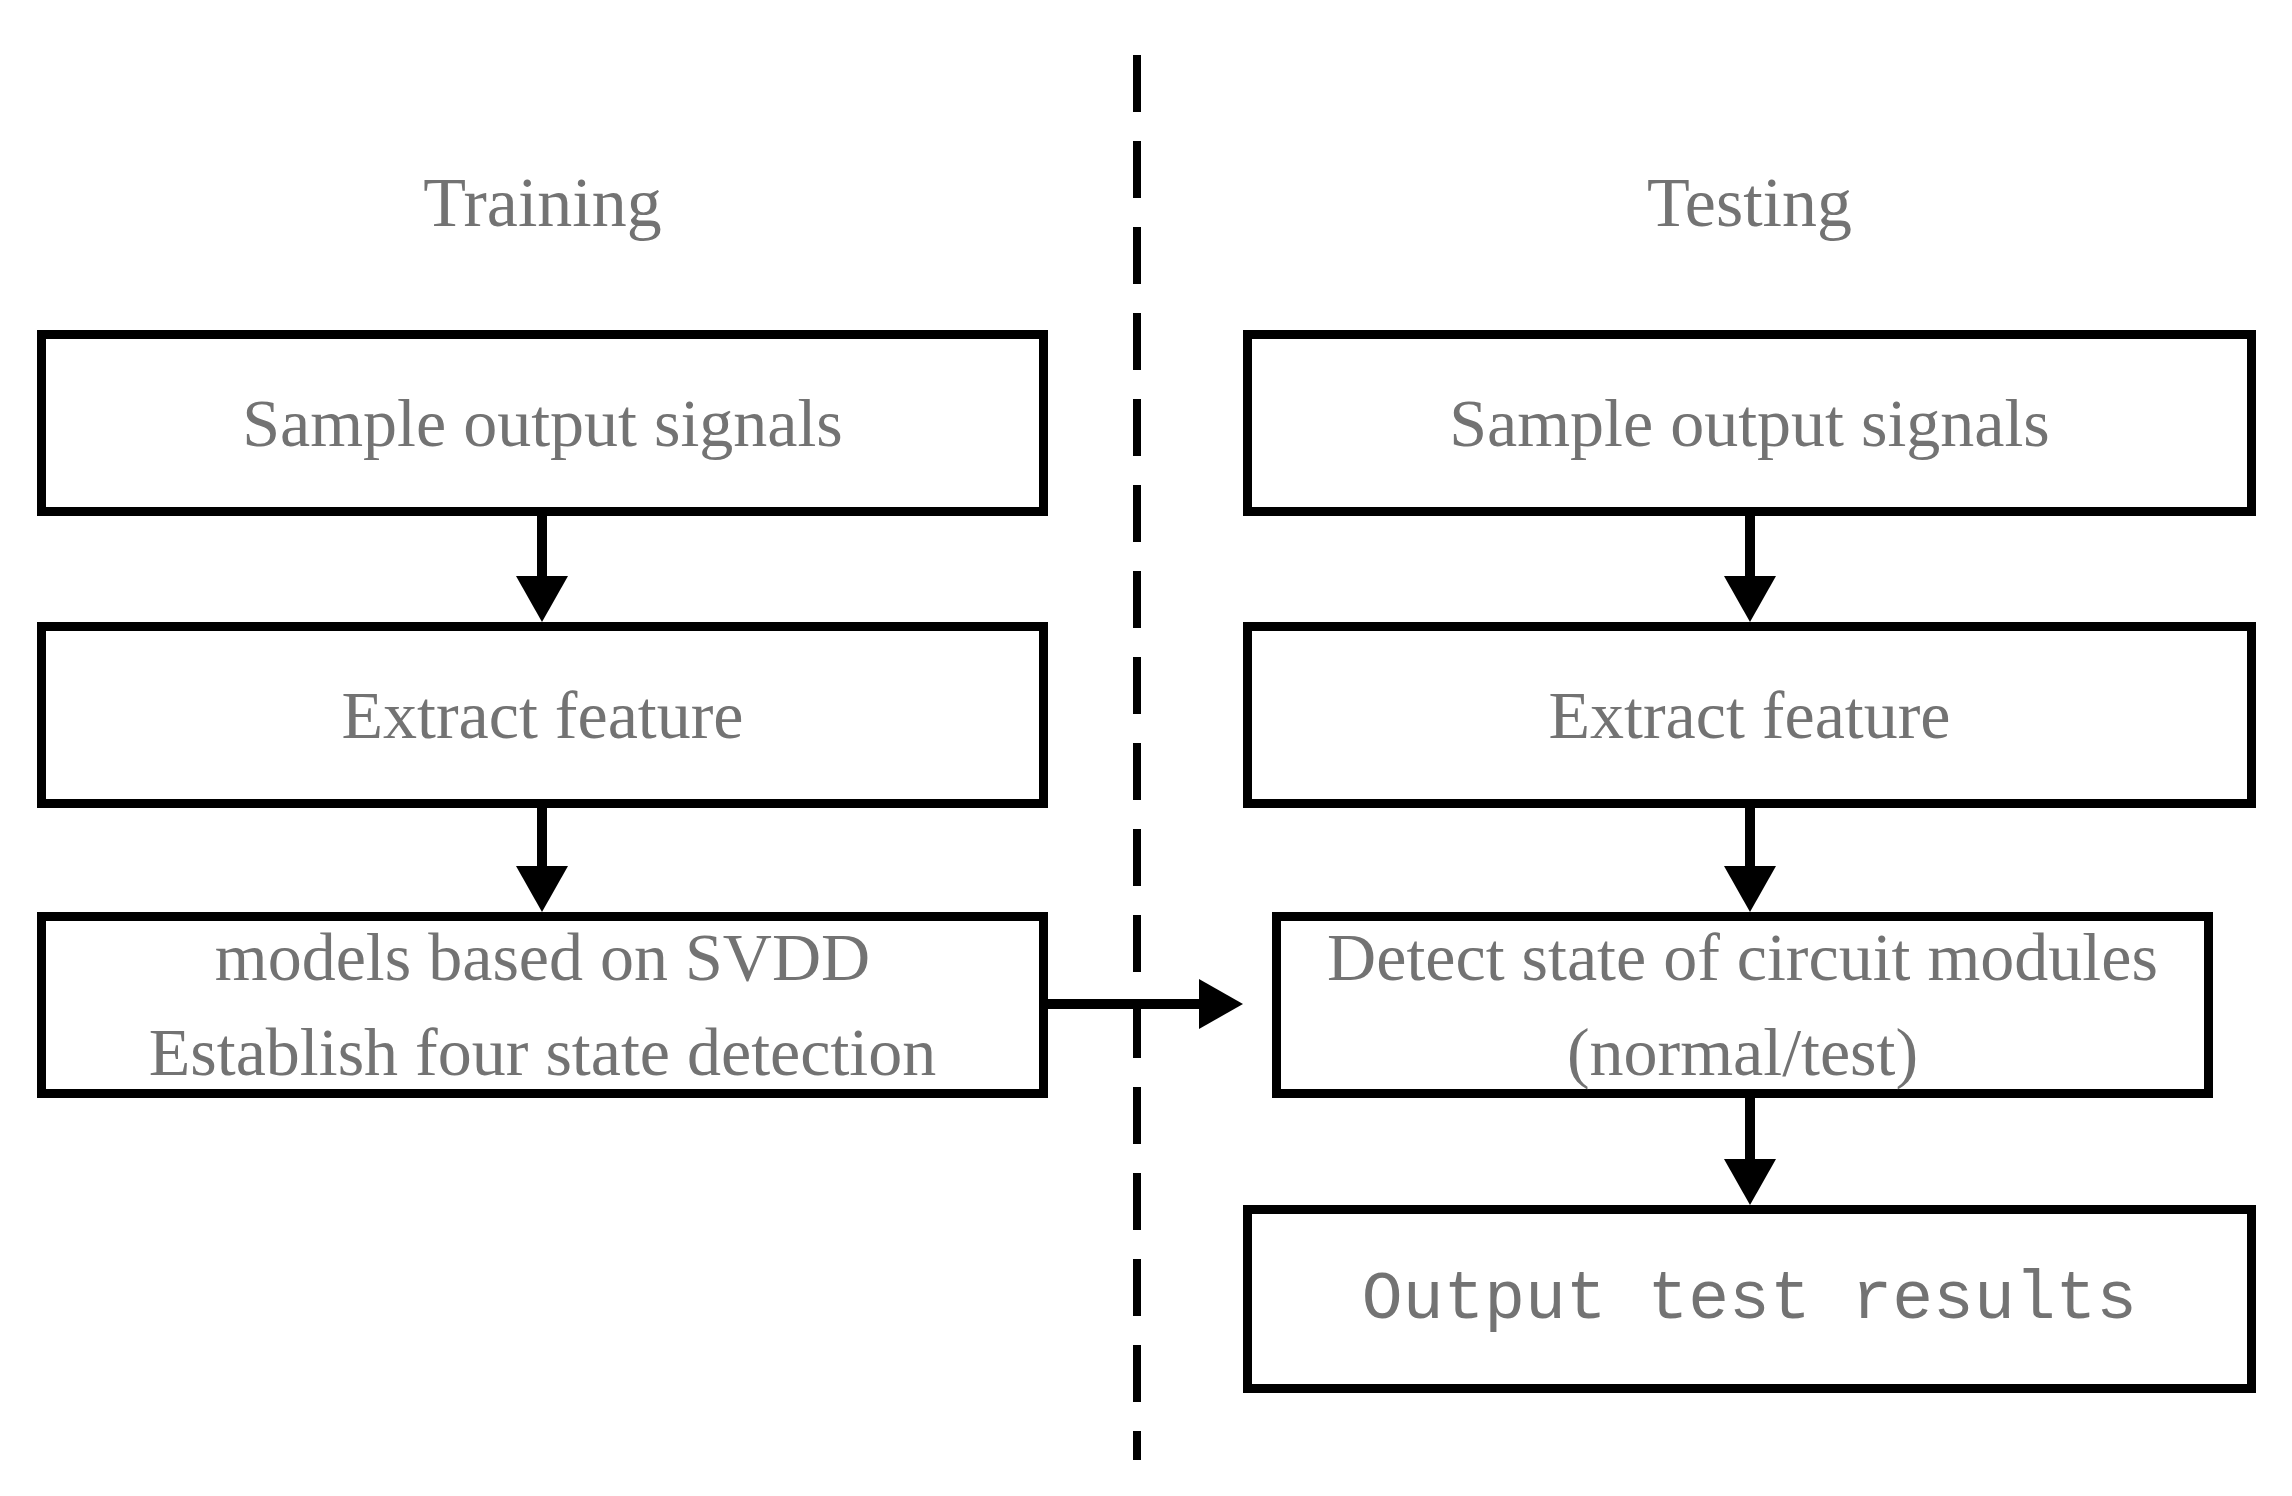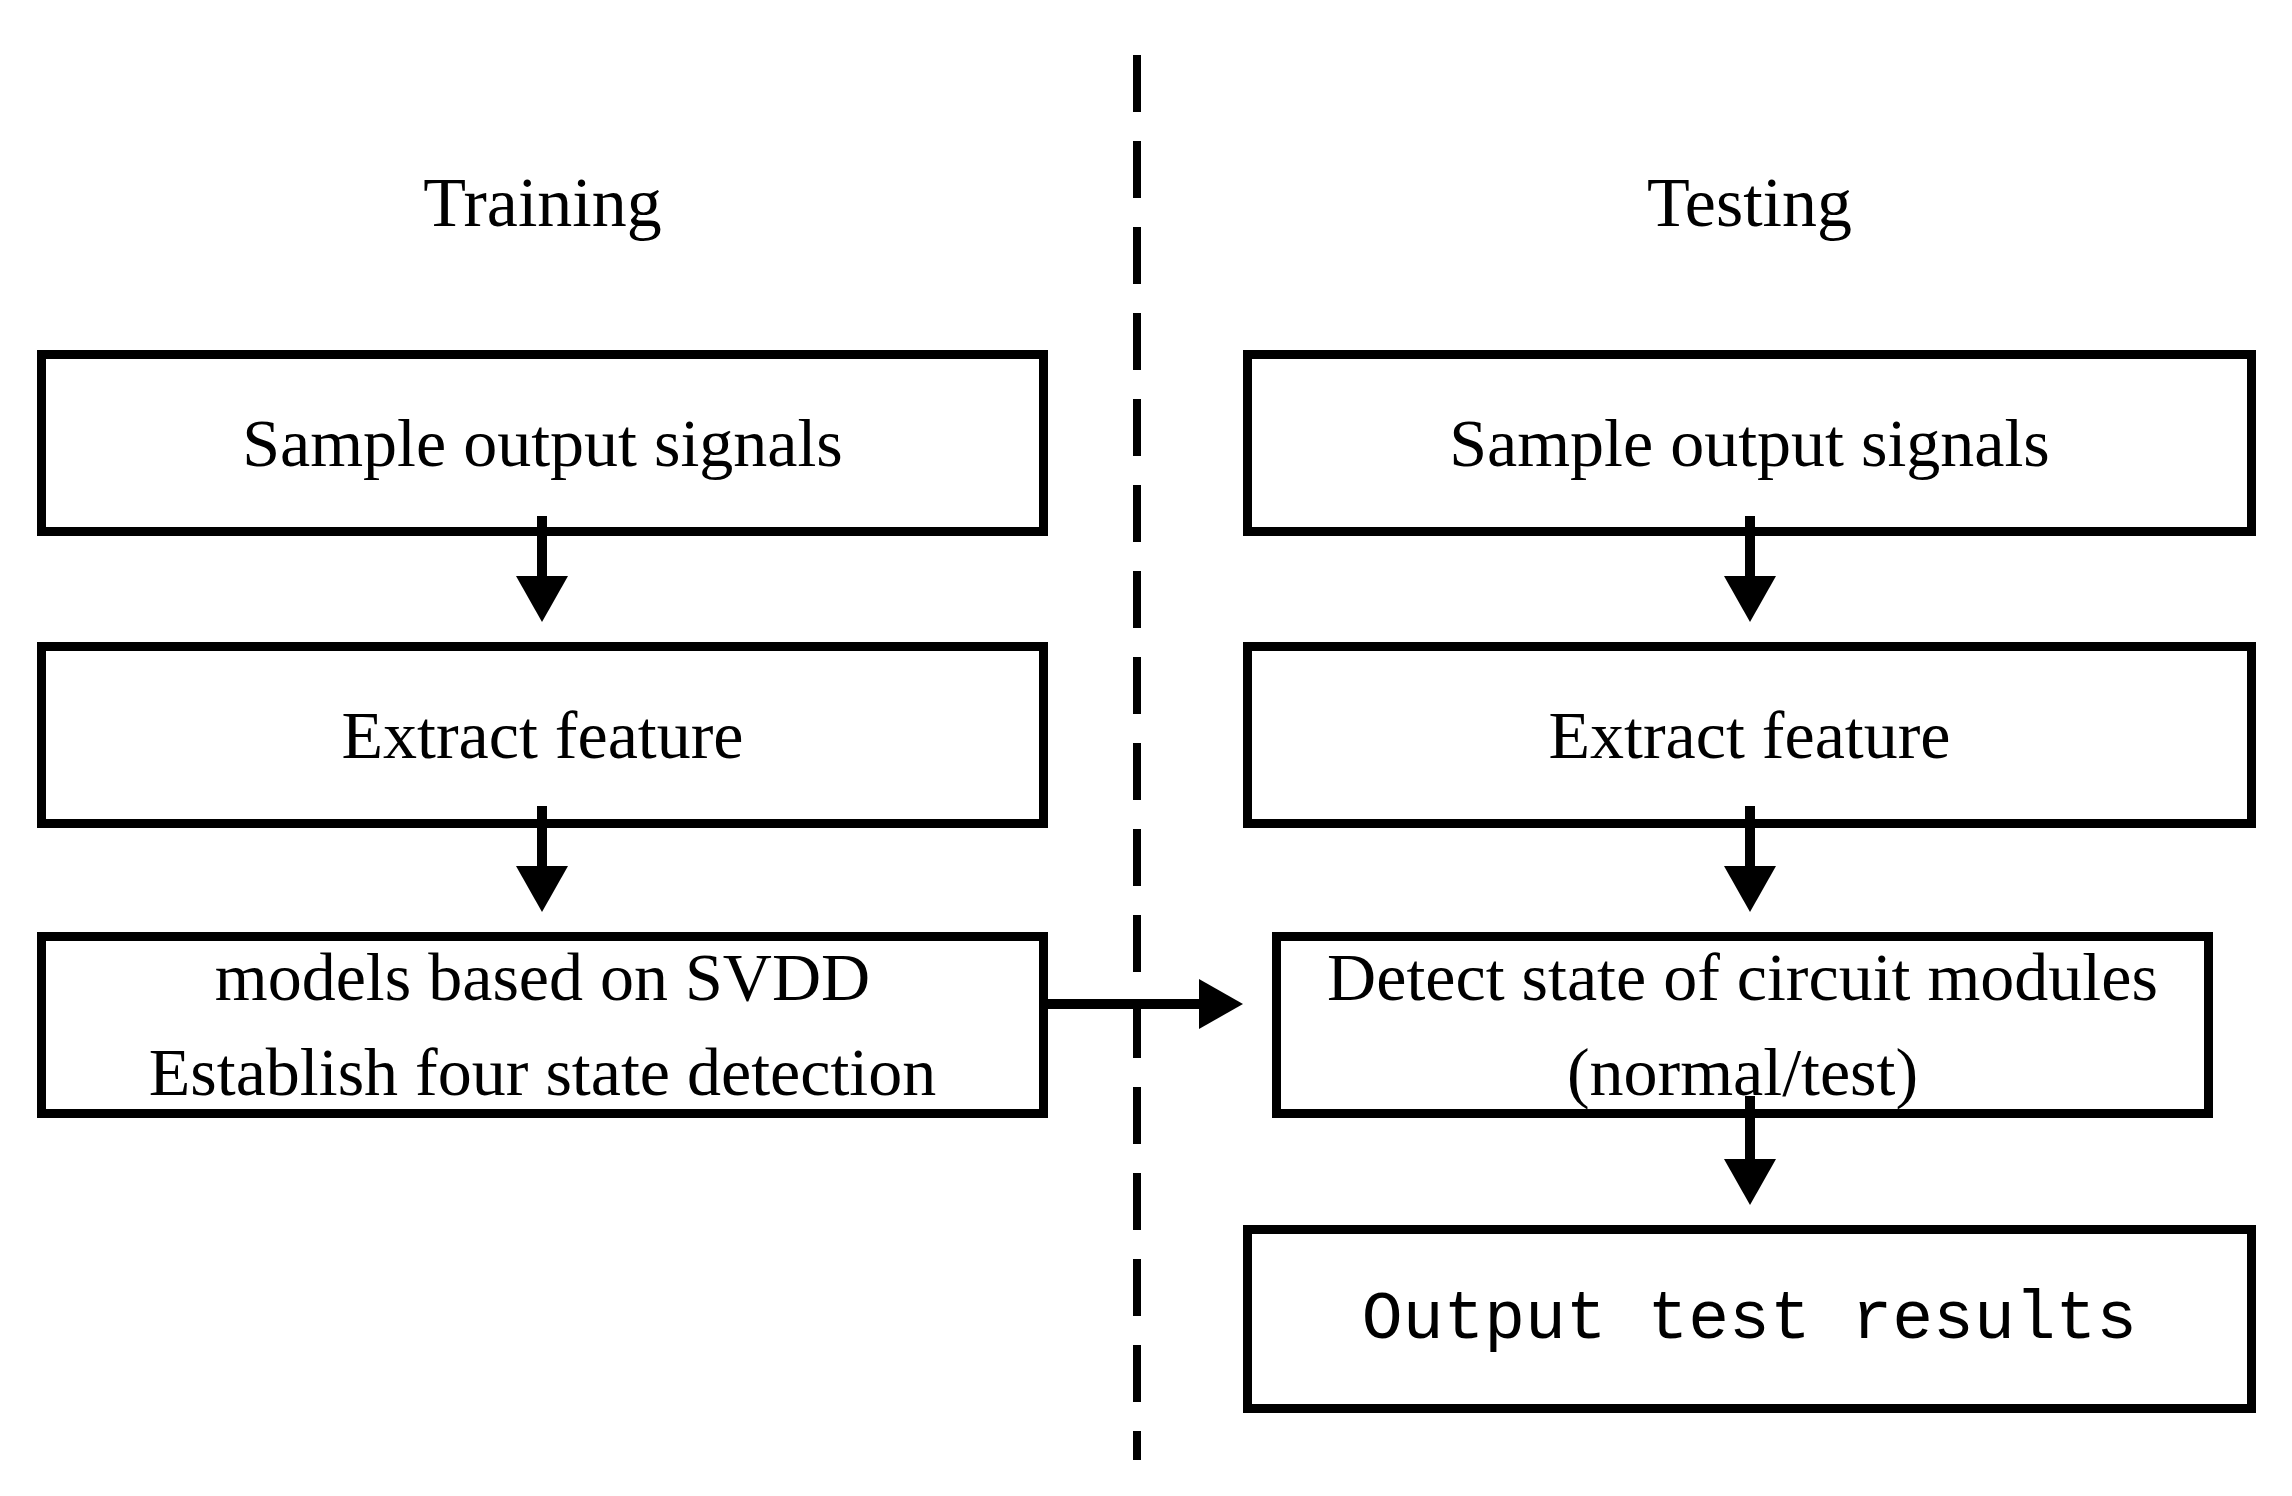--- a/index.html
+++ b/index.html
@@ -6,21 +6,21 @@
     margin: 0;
     padding: 0;
     background: #ffffff;
   }
   .canvas {
     position: relative;
     width: 2292px;
     height: 1496px;
     background: #ffffff;
     font-family: "Liberation Serif", "DejaVu Serif", serif;
-    color: #000000;
+    color: #737373;
     overflow: hidden;
   }
   .col-title {
     position: absolute;
     display: flex;
     align-items: center;
     justify-content: center;
     font-size: 70px;
     line-height: 1;
     white-space: nowrap;
@@ -30,21 +30,20 @@
     box-sizing: border-box;
     border: 9px solid #000000;
     background: #ffffff;
     display: flex;
     flex-direction: column;
     align-items: center;
     justify-content: center;
     text-align: center;
     font-size: 68px;
     line-height: 95px;
-    margin-top: 20px;
   }
   .box .line {
     display: block;
     white-space: nowrap;
   }
   .divider {
     position: absolute;
     left: 1133px;
     top: 55px;
     width: 8px;

